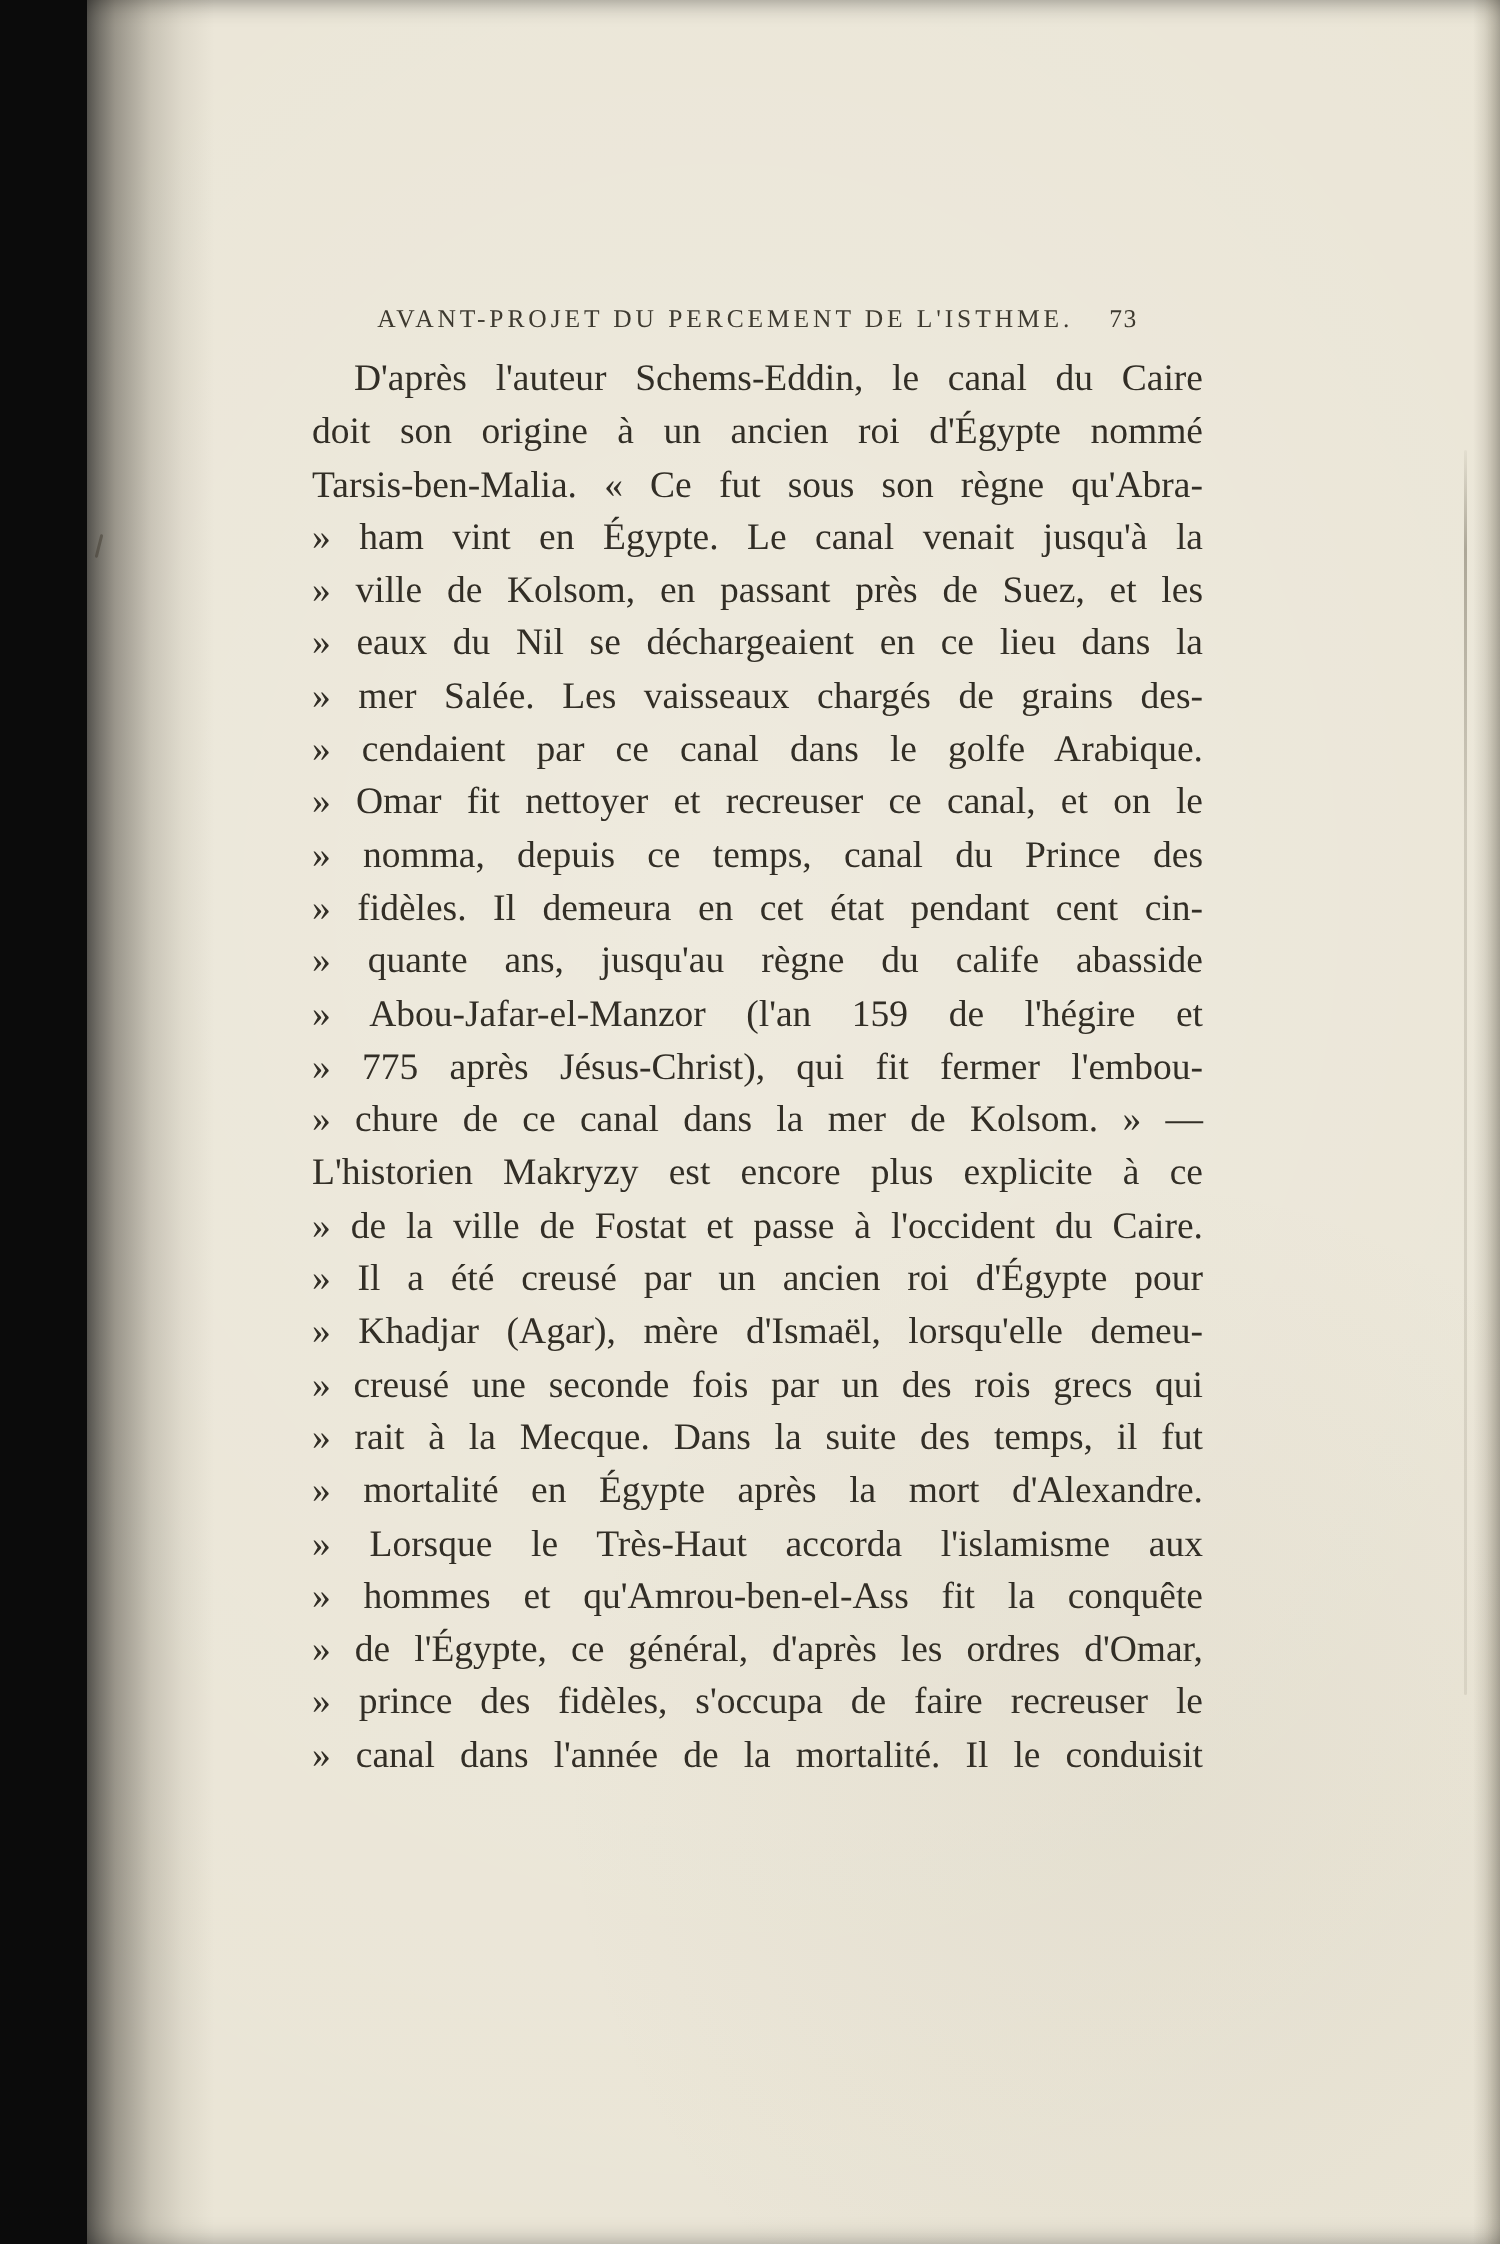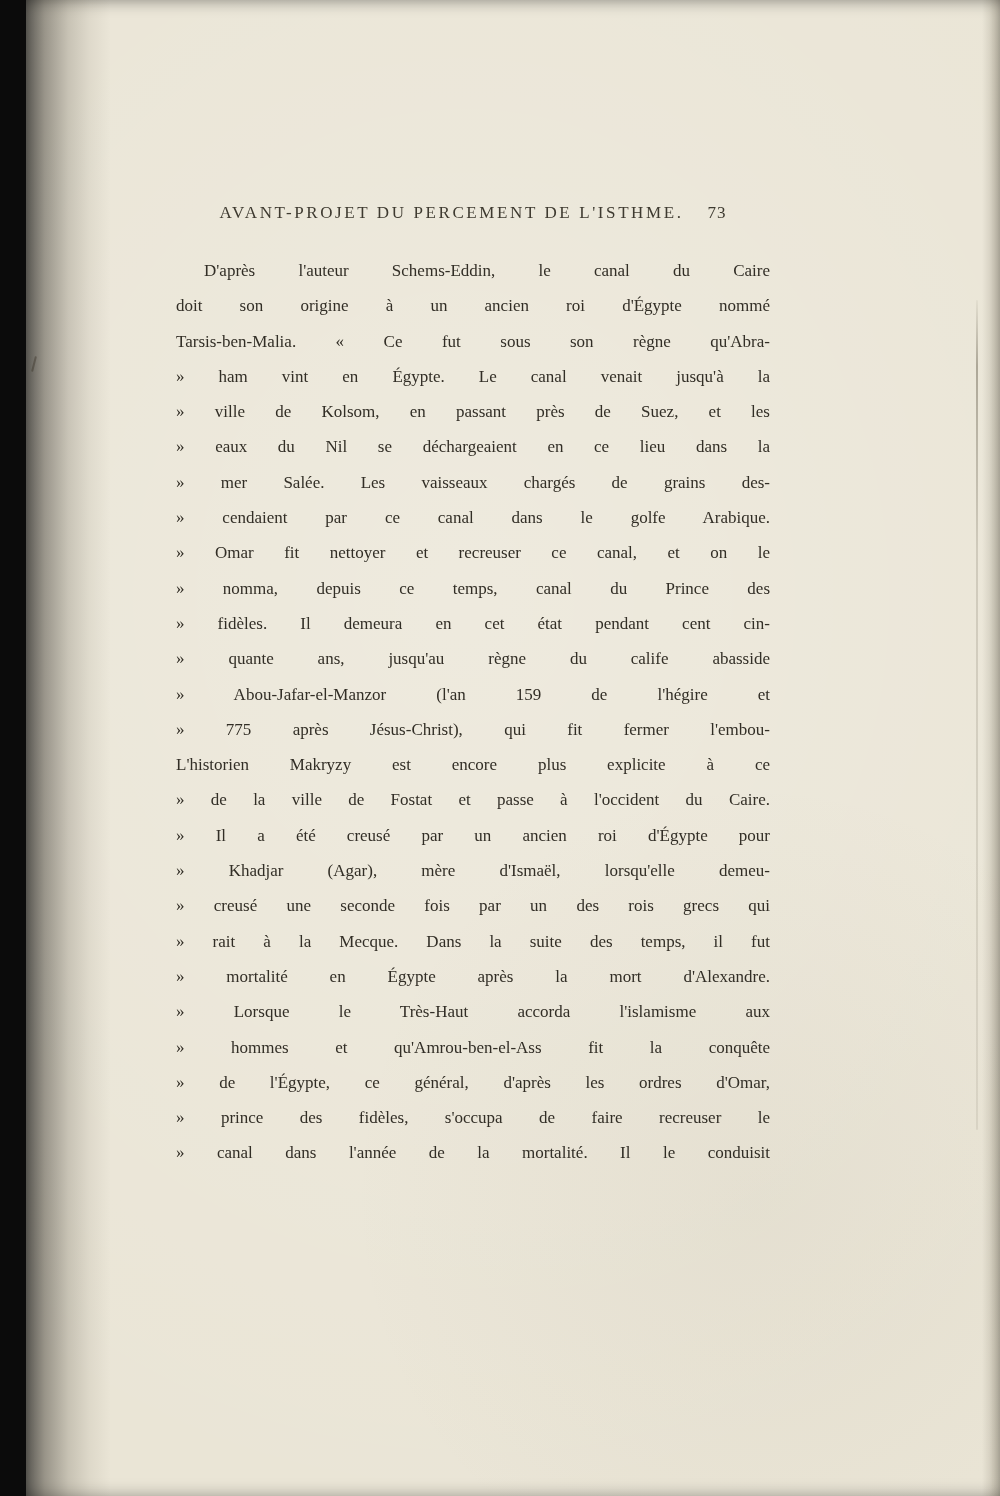--- a/index.html
+++ b/index.html
@@ -16,20 +16,21 @@
   }
   :root {
     --paper: #eae5d6;
     --ink: #322e26;
     --bg: #0b0b0b;
   }
   .scan {
     position: absolute;
     inset: 0;
     background: var(--bg);
+    margin-left: 32px;
   }
   
   .paper {
     position: absolute;
     left: 26px;
     top: 0;
     right: 0;
     bottom: 0;
     background:
       radial-gradient(ellipse 120% 90% at 45% 40%, rgba(255,255,255,0.20), rgba(255,255,255,0) 70%),
@@ -108,24 +109,24 @@
     font-size: 17px;
     letter-spacing: 2.6px;
     color: #3e3a30;
     white-space: nowrap;
   }
   .running-head .pgnum {
     letter-spacing: 1px;
   }
   .lines {
     position: absolute;
-    top: 253px;
+    top: 235px;
     left: 0;
     width: 100%;
-    font-size: 17px;
+    font-size: 25px;
     line-height: 35.3px;
     color: var(--ink);
     text-rendering: optimizeLegibility;
   }
   .line {
     text-align: justify;
     text-align-last: justify;
     white-space: normal;
   }
   .line.indent {
@@ -158,20 +159,21 @@
         <div class="line">» ville de Kolsom, en passant près de Suez, et les</div>
         <div class="line">» eaux du Nil se déchargeaient en ce lieu dans la</div>
         <div class="line">» mer Salée. Les vaisseaux chargés de grains des-</div>
         <div class="line">» cendaient par ce canal dans le golfe Arabique.</div>
         <div class="line">» Omar fit nettoyer et recreuser ce canal, et on le</div>
         <div class="line">» nomma, depuis ce temps, canal du Prince des</div>
         <div class="line">» fidèles. Il demeura en cet état pendant cent cin-</div>
         <div class="line">» quante ans, jusqu'au règne du calife abasside</div>
         <div class="line">» Abou-Jafar-el-Manzor (l'an 159 de l'hégire et</div>
         <div class="line">» 775 après Jésus-Christ), qui fit fermer l'embou-</div>
+        <div class="line">» chure de ce canal dans la mer de Kolsom. » —</div>
         <div class="line">L'historien Makryzy est encore plus explicite à ce</div>
         <div class="line">» de la ville de Fostat et passe à l'occident du Caire.</div>
         <div class="line">» Il a été creusé par un ancien roi d'Égypte pour</div>
         <div class="line">» Khadjar (Agar), mère d'Ismaël, lorsqu'elle demeu-</div>
         <div class="line">» creusé une seconde fois par un des rois grecs qui</div>
         <div class="line">» rait à la Mecque. Dans la suite des temps, il fut</div>
         <div class="line">» mortalité en Égypte après la mort d'Alexandre.</div>
         <div class="line">» Lorsque le Très-Haut accorda l'islamisme aux</div>
         <div class="line">» hommes et qu'Amrou-ben-el-Ass fit la conquête</div>
         <div class="line">» de l'Égypte, ce général, d'après les ordres d'Omar,</div>

